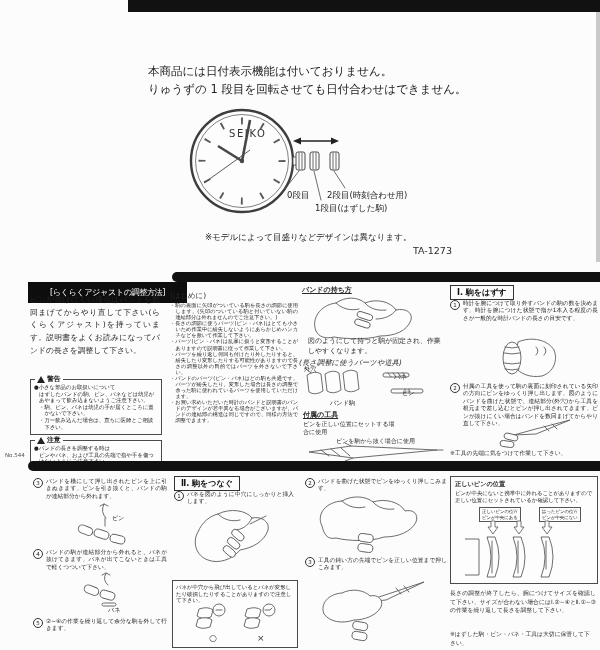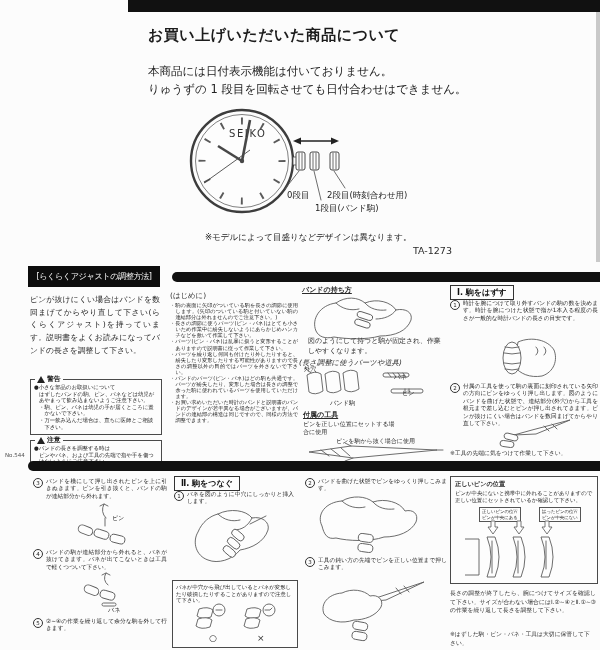--- a/index.html
+++ b/index.html
@@ -37,21 +37,20 @@
   .inkf{stroke:#5c5c5c;fill:#fdfdfd;stroke-width:0.9;stroke-linejoin:round;}
 </style>
 </head>
 <body>
 
 <div id="page">
 
   <div class="bar" style="left:128px;top:0;width:472px;height:12px;"></div>
   <div class="bar" style="left:596px;top:12px;width:4px;height:250px;background:#c9c9c9;"></div>
 
-  <div class="abs doc-title" style="left:148px;top:26px;">お買い上げいただいた商品について</div>
   <div class="abs notice" style="left:148px;top:62px;">
     <div>本商品には日付表示機能は付いておりません。</div>
     <div>りゅうずの 1 段目を回転させても日付合わせはできません。</div>
   </div>
 
   <svg style="left:183px;top:101px;width:230px;height:124px;" viewBox="0 0 230 124">
     <circle cx="59" cy="60" r="51" fill="#fdfdfd" stroke="#3d3d3d" stroke-width="2.4"></circle>
     <circle cx="59" cy="60" r="46.5" fill="none" stroke="#4a4a4a" stroke-width="0.7"></circle>
     <circle cx="59" cy="60" r="40" fill="none" stroke="#5a5a5a" stroke-width="7" stroke-dasharray="1.9 19.05" transform="rotate(-91.4 59 60)"></circle>
     <line x1="59" y1="60" x2="67" y2="19" stroke="#474747" stroke-width="2.6"></line>
@@ -83,27 +82,27 @@
       <polygon points="110,40 118,36.5 118,43.5" fill="#222" stroke="none"></polygon>
       <polygon points="156,40 148,36.5 148,43.5" fill="#222" stroke="none"></polygon>
     </g>
 
     <line x1="116" y1="70" x2="102" y2="88" class="ink"></line>
     <line x1="131" y1="70" x2="138" y2="99" class="ink"></line>
     <line x1="151" y1="70" x2="162" y2="87" class="ink"></line>
   </svg>
   <div class="abs seiko" style="left:229px;top:128px;">SEIKO</div>
   <div class="abs lbl" style="left:279px;top:190px;padding-left:8px;">0段目</div>
-  <div class="abs lbl" style="left:315px;top:203px;">1段目(バンド駒)</div>
+  <div class="abs lbl" style="left:315px;top:203px;">1段目(はずした駒)</div>
   <div class="abs lbl" style="left:327px;top:190px;">2段目(時刻合わせ用)</div>
 
   <div class="abs lbl" style="left:205px;top:232px;">※モデルによって目盛りなどデザインは異なります。</div>
   <div class="abs" style="left:413px;top:245px;font-size:9.5px;">TA-1273</div>
 
-  <div class="hdr-box" style="left:28px;top:266px;width:132px;height:21px;">[らくらくアジャストの調整方法]</div>
+  <div class="hdr-box" style="left:28px;top:282px;width:159px;height:21px;">[らくらくアジャストの調整方法]</div>
   <div class="bar" style="left:172px;top:272px;width:428px;height:10px;border-radius:5px 0 0 5px;"></div>
 
   <div class="abs col-intro" style="left:30px;top:294px;width:130px;">ピンが抜けにくい場合はバンドを数回まげてからやり直して下さい(らくらくアジャスト)を持っています。説明書をよくお読みになってバンドの長さを調整して下さい。</div>
 
   <div class="wbox" style="left:30px;top:379px;width:130px;height:54px;">
     <div class="wbox-label">
       <span class="tri"></span>
       <span>警告</span>
     </div>
     <div class="wtext" style="padding:4px 3px 2px 3px;">

